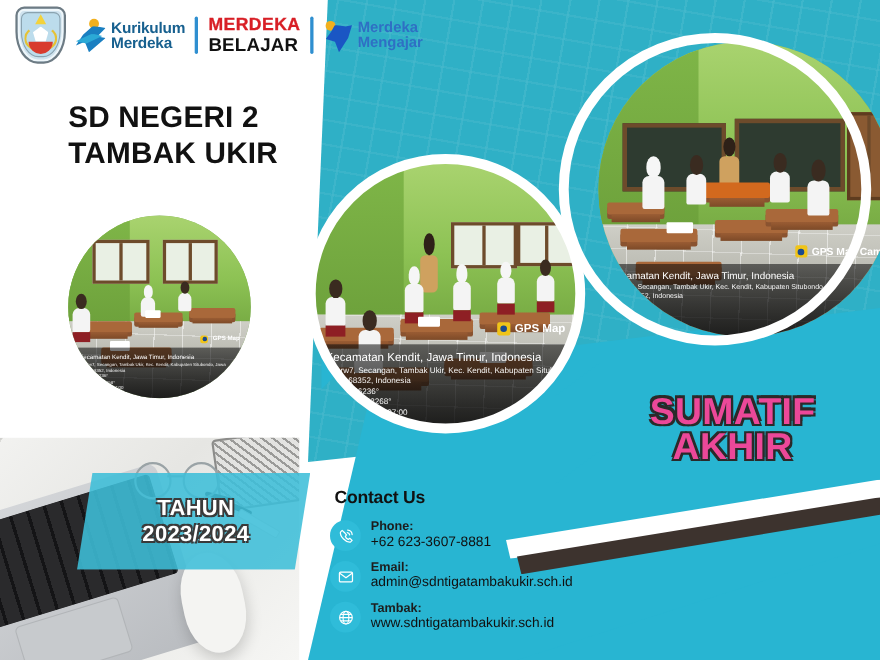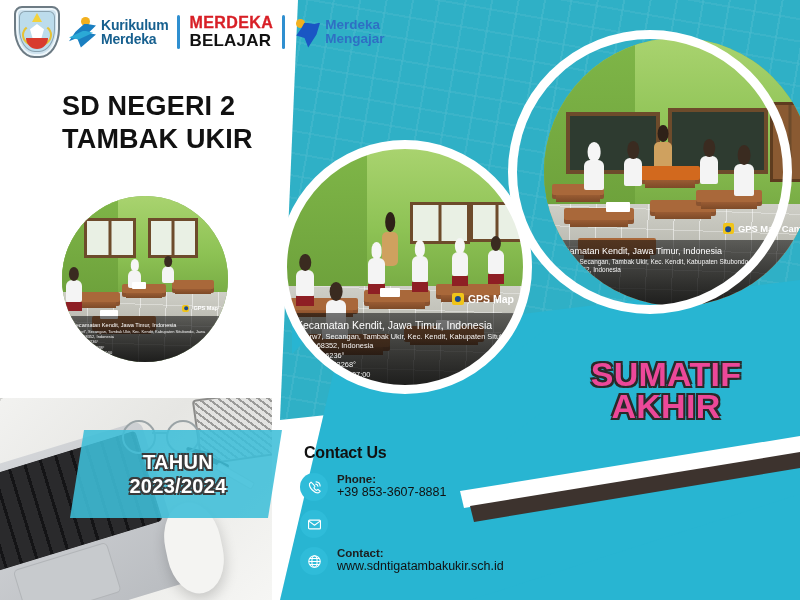--- a/index.html
+++ b/index.html
@@ -477,41 +477,45 @@
     <div class="crow">
       <div class="cic">
         <svg width="15" height="15" viewBox="0 0 24 24" fill="none" stroke="#fff" stroke-width="1.8" stroke-linecap="round" stroke-linejoin="round">
           <path d="M6.5 3.5 4 6c-.5 3 2 7.5 4.5 10s7 5 10 4.5l2.5-2.5-3.5-3-2.2 1.6c-1.6-.6-3.6-2.6-4.2-4.2L12.7 10 9.7 6.5z"></path>
           <path d="M14.5 3a7 7 0 0 1 6.5 6.5"></path>
           <path d="M14 6.6a4 4 0 0 1 3.4 3.4"></path>
         </svg>
       </div>
       <div class="ctxt">
         <span class="lbl">Phone:</span>
-        <span class="val">+39 853-3607-8881</span>
+        <span class="val">+62 623-3607-8881</span>
       </div>
     </div>
 
     <div class="crow">
       <div class="cic">
         <svg width="15" height="15" viewBox="0 0 24 24" fill="none" stroke="#fff" stroke-width="1.8" stroke-linejoin="round">
           <rect x="2.5" y="5" width="19" height="14" rx="1.6"></rect>
           <path d="M2.5 6.2 12 13.2 21.5 6.2"></path>
         </svg>
+      </div>
+      <div class="ctxt">
+        <span class="lbl">Email:</span>
+        <span class="val">admin@sdntigatambakukir.sch.id</span>
       </div>
     </div>
 
     <div class="crow">
       <div class="cic">
         <svg width="15" height="15" viewBox="0 0 24 24" fill="none" stroke="#fff" stroke-width="1.7">
           <circle cx="12" cy="12" r="9.2"></circle>
           <ellipse cx="12" cy="12" rx="4.2" ry="9.2"></ellipse>
           <path d="M3 12h18M4.6 7.2h14.8M4.6 16.8h14.8"></path>
         </svg>
       </div>
       <div class="ctxt">
-        <span class="lbl">Contact:</span>
+        <span class="lbl">Tambak:</span>
         <span class="val">www.sdntigatambakukir.sch.id</span>
       </div>
     </div>
   </div>
 
 </div>
 
 </body></html>

